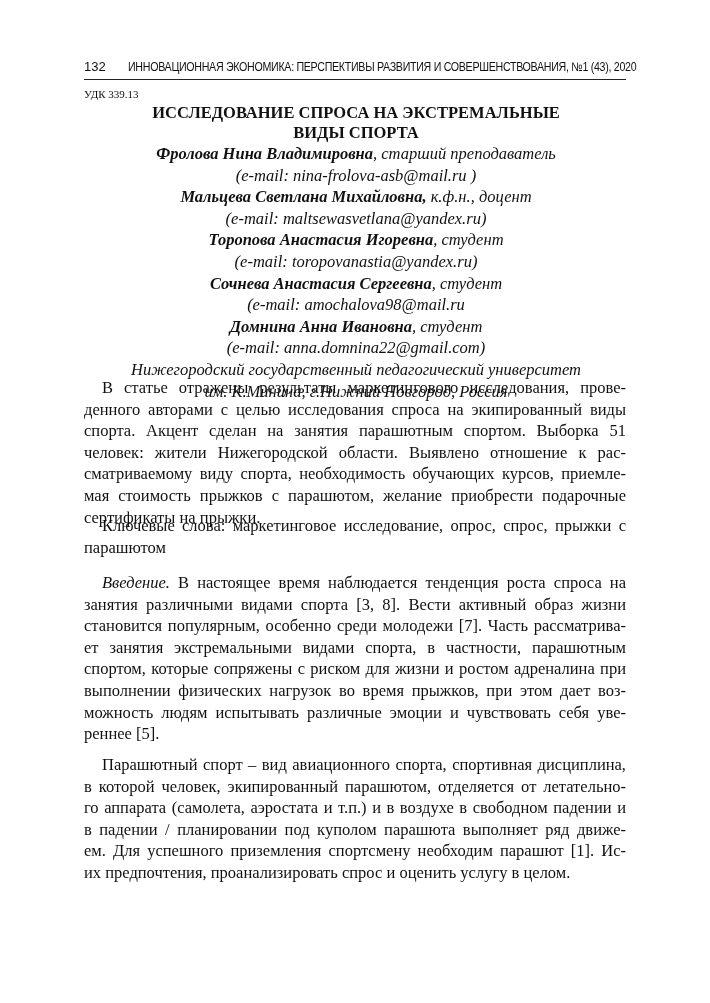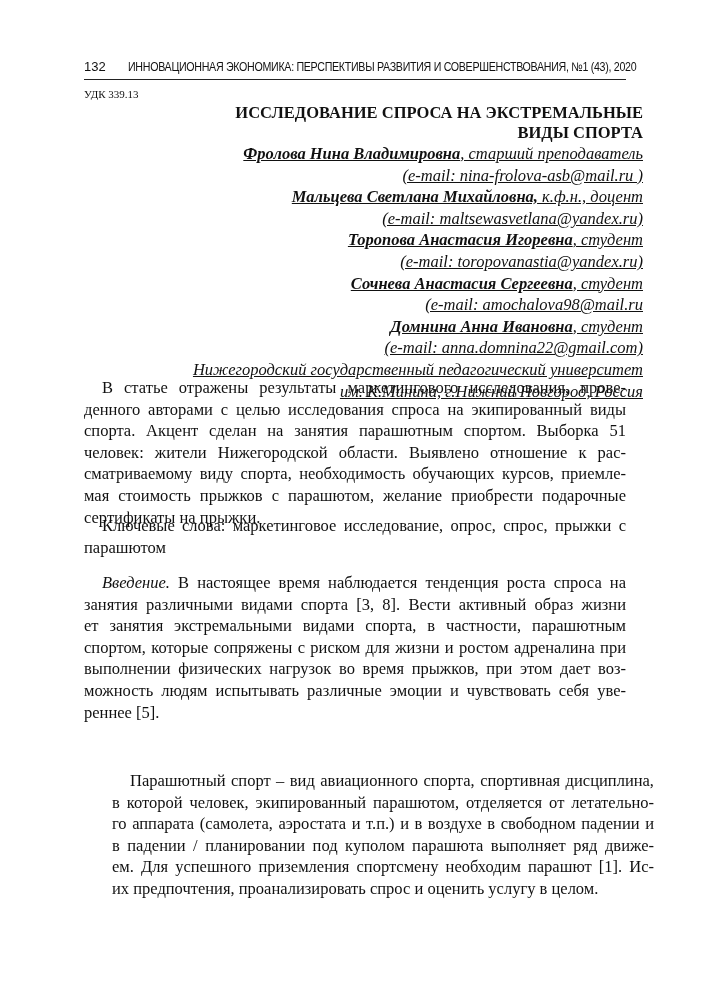--- a/index.html
+++ b/index.html
@@ -3,33 +3,33 @@
 <meta charset="utf-8">
 <style>
   html, body { margin: 0; padding: 0; background: #ffffff; }
   body { width: 710px; height: 1003px; position: relative; overflow: hidden; color: #111; }
   .page { position: absolute; left: 84px; top: 0; width: 542px; font-family: "Liberation Serif", serif; }
   .running-head { position: absolute; top: 57px; left: 0; width: 542px; height: 22px; border-bottom: 1.3px solid #222;
     font-family: "Liberation Sans", sans-serif; font-size: 12.4px; letter-spacing: -0.35px; white-space: nowrap; }
   .running-head .pnum { position: absolute; left: 0; top: 2px; font-size: 13px; letter-spacing: 0; }
   .running-head .jtitle { position: absolute; left: 44px; top: 3px; transform: scaleX(0.86); transform-origin: left top; }
   .udk { position: absolute; top: 88px; left: 0; font-size: 11px; }
-  .center-block { position: absolute; left: 17px; width: 542px; text-align: right; font-size: 16.5px; }
+  .center-block { position: absolute; left: 1px; width: 542px; text-align: center; font-size: 16.5px; }
   .title { top: 103px; font-weight: bold; line-height: 20px; font-size: 16.5px; }
-  .authors { top: 143px; line-height: 21.6px; font-style: italic; text-decoration: underline; }
+  .authors { top: 143px; line-height: 21.6px; font-style: italic; }
   .authors b { font-weight: bold; }
   .para { position: absolute; left: 0; width: 542px; font-size: 16.5px; line-height: 21.6px; }
   .para .ln { display: block; text-align: justify; text-align-last: justify; white-space: nowrap; height: 21.6px; }
   .para .ln.last { text-align-last: left; }
   .para .ln.ind { text-indent: 18px; }
   .ital { }
   .abstract { top: 377px; }
   .keywords { top: 515px; }
   .intro { top: 572px; }
-  .p2 { top: 770px; margin-left: 28px; }
+  .p2 { top: 754px; }
 </style>
 </head>
 <body>
 
 <div class="page">
 
   <div class="running-head">
     <span class="pnum">132</span>
     <span class="jtitle">ИННОВАЦИОННАЯ ЭКОНОМИКА: ПЕРСПЕКТИВЫ РАЗВИТИЯ И СОВЕРШЕНСТВОВАНИЯ, №1 (43), 2020</span>
   </div>
@@ -67,20 +67,21 @@
   </div>
 
   <div class="para keywords ital">
     <span class="ln ind">Ключевые слова: маркетинговое исследование, опрос, спрос, прыжки с</span>
     <span class="ln last">парашютом</span>
   </div>
 
   <div class="para intro">
     <span class="ln ind"><i>Введение.</i><span> В настоящее время наблюдается тенденция роста спроса на</span></span>
     <span class="ln">занятия различными видами спорта [3, 8]. Вести активный образ жизни</span>
+    <span class="ln">становится популярным, особенно среди молодежи [7]. Часть рассматрива-</span>
     <span class="ln">ет занятия экстремальными видами спорта, в частности, парашютным</span>
     <span class="ln">спортом, которые сопряжены с риском для жизни и ростом адреналина при</span>
     <span class="ln">выполнении физических нагрузок во время прыжков, при этом дает воз-</span>
     <span class="ln">можность людям испытывать различные эмоции и чувствовать себя уве-</span>
     <span class="ln last">реннее [5].</span>
   </div>
 
   <div class="para p2">
     <span class="ln ind">Парашютный спорт – вид авиационного спорта, спортивная дисциплина,</span>
     <span class="ln">в которой человек, экипированный парашютом, отделяется от летательно-</span>

